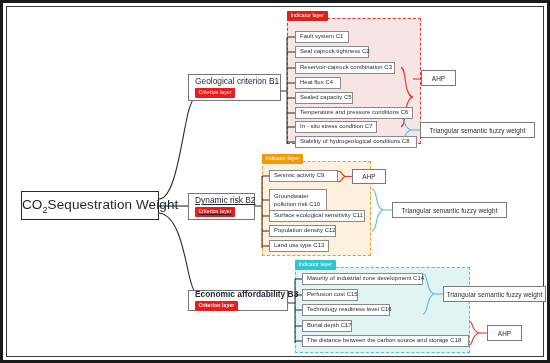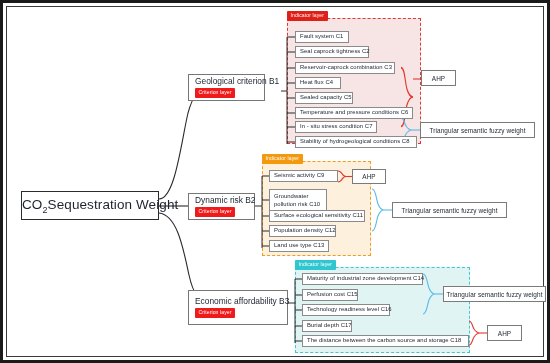--- a/index.html
+++ b/index.html
@@ -161,31 +161,31 @@
     <path d="M420,271 C424,271 424,280 426,285 C428,290 430,291 432,291 C430,291 428,292 426,297 C424,302 424,311 420,311" fill="none" stroke="#5bb8e8" stroke-width="1.1"></path>
     <path d="M432,291 L440,291" stroke="#5bb8e8" stroke-width="1.1"></path>
     <path d="M466,318 C469,318 469,323 471,326 C473,329 475,330 477,330 C475,330 473,331 471,334 C469,337 469,342 466,342" fill="none" stroke="#e5372e" stroke-width="1.1"></path>
     <path d="M477,330 L484,330" stroke="#e5372e" stroke-width="1.1"></path>
   </svg>
 
   <div class="node root-node" style="left:18px; top:188px; width:138px; height:29px;">
     <span><span>CO</span><span class="sub">2</span><span>Sequestration Weight</span></span>
   </div>
 
-  <div class="node crit-node" style="left:185px; top:71px; width:77px; height:27px;">
+  <div class="node crit-node" style="left:185px; top:71px; width:93px; height:27px;">
     <span class="crit-title">Geological criterion B1</span>
     <span class="badge">Criterion layer</span>
   </div>
 
-  <div class="node crit-node" style="left:185px; top:190px; width:67px; height:27px;">
+  <div class="node crit-node" style="left:185px; top:190px; width:67px; height:27px;text-decoration:underline;">
     <span class="crit-title">Dynamic risk B2</span>
     <span class="badge">Criterion layer</span>
   </div>
 
-  <div class="node crit-node" style="left:185px; top:287px; width:100px; height:35px;">
+  <div class="node crit-node" style="left:185px; top:287px; width:100px; height:21px;font-weight:bold;">
     <span class="crit-title">Economic affordability B3</span>
     <span class="badge">Criterion layer</span>
   </div>
 
   <div class="node ind-node" style="left:292px; top:28px; width:54px; height:12px;">
     <span>Fault system C1</span>
     </div>
   <div class="node ind-node" style="left:292px; top:43px; width:74px; height:12px;">
     <span>Seal caprock tightness C2</span>
     </div>

